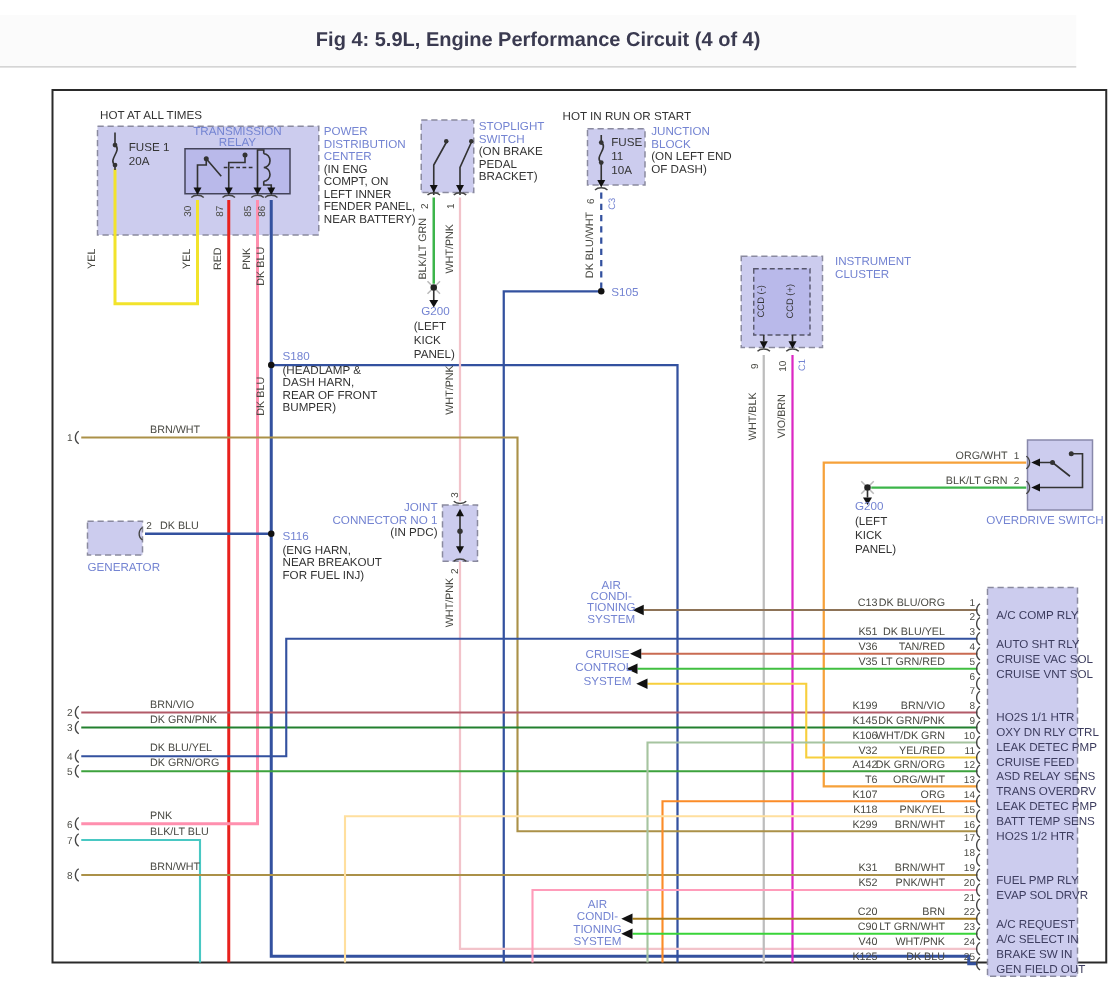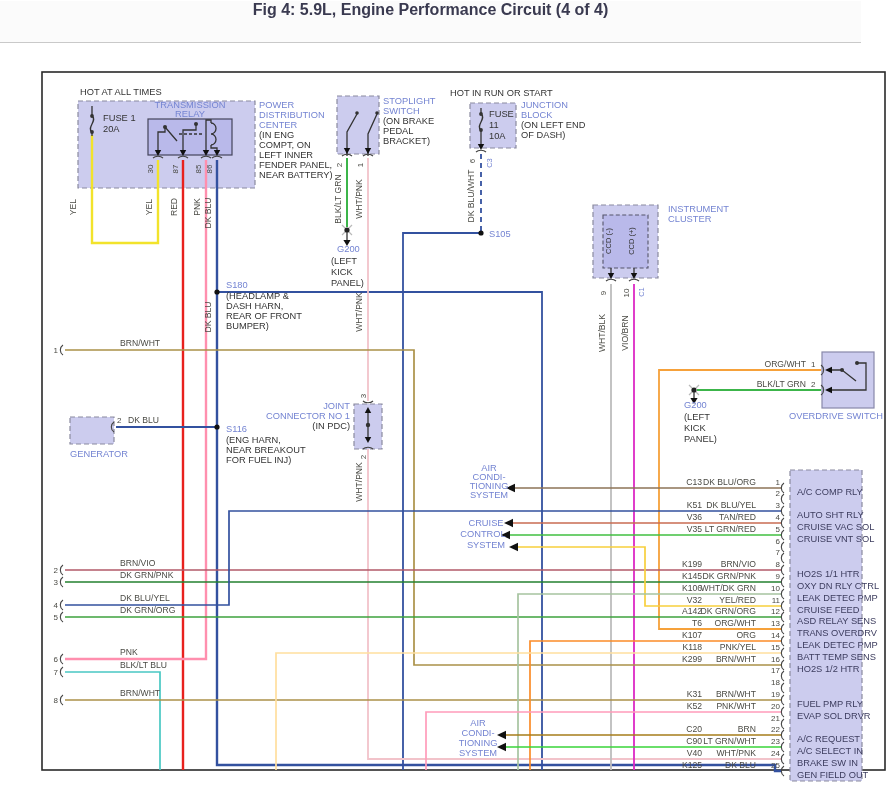--- a/index.html
+++ b/index.html
@@ -1,17 +1,17 @@
 <!DOCTYPE html>
 <html><head>
 <meta charset="utf-8">
 <style>
   html,body{margin:0;padding:0;background:#fff;font-family:"Liberation Sans",sans-serif}
   .wrap{position:relative;width:895px;height:797px;background:#fff;overflow:hidden}
-  .header{position:absolute;top:1px;left:0;width:861px;height:41px;background:#fbfbfb;border-bottom:1px solid #c9c9c9;display:flex;align-items:flex-start;justify-content:center}
+  .header{position:absolute;top:12px;left:0;width:861px;height:41px;background:#fbfbfb;border-bottom:1px solid #c9c9c9;display:flex;align-items:center;justify-content:center}
   .header h1{font-size:16px;font-weight:bold;color:#3a3a50;margin:0}
   svg{position:absolute;top:0;left:0}
   svg text{font-family:"Liberation Sans",sans-serif}
   .t{font-size:9.3px;fill:#333}
   .b{font-size:9.3px;fill:#7484d2}
   .w{font-size:8.6px;fill:#4a4a44}
   .p{font-size:8px;fill:#4a4a44}
   .s{font-size:7.5px;fill:#333}
   .bp{font-size:7.5px;fill:#7484d2}
   .rb{font-size:9.3px;fill:#3c3c5e}

